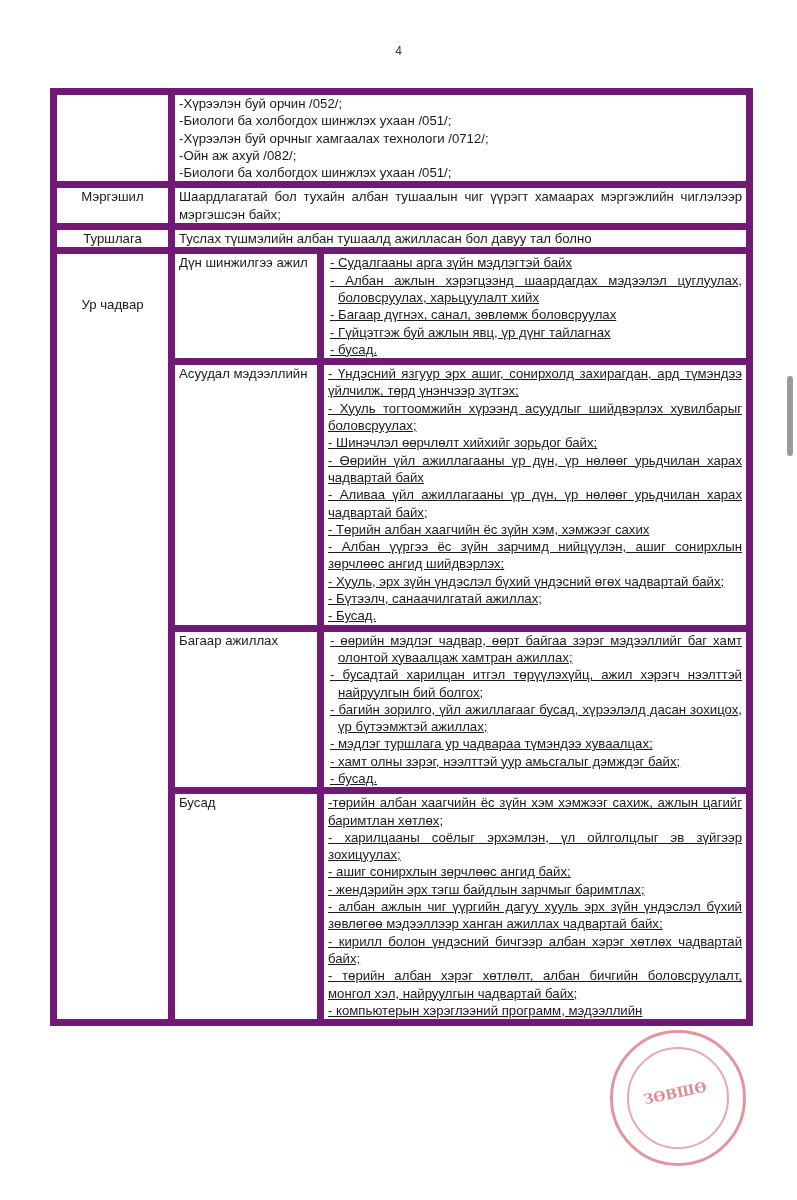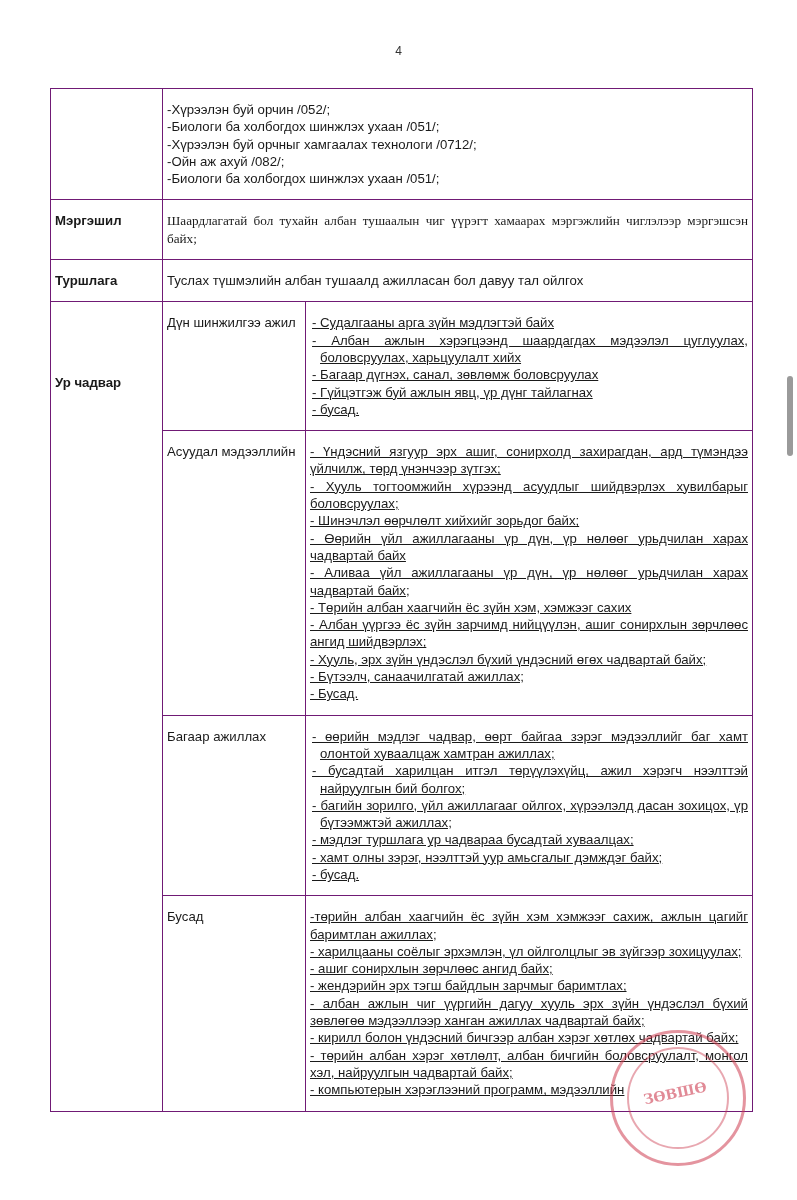--- a/index.html
+++ b/index.html
@@ -9,26 +9,26 @@
     }
     .page-number {
       position: absolute; top: 44px; left: 0; width: 797px; text-align: center;
       font-size: 12px; color: #333;
     }
     table.doc {
       position: absolute; left: 50px; top: 88px; width: 703px;
       border-collapse: collapse; font-size: 13.2px; line-height: 17.3px;
     }
     table.doc td {
-      border: 1px solid #701a75; vertical-align: top; padding: 12px 4px;
+      border: 7px solid #701a75; vertical-align: top; padding: 0 4px;
     }
-    td.label { font-weight: bold; width: 103px; padding-left: 6px; }
+    td.label { font-weight: normal; width: 103px; padding-left: 6px; text-align: center; }
     td.label-mid { vertical-align: middle; }
     td.sub { width: 134px; vertical-align: middle; padding-left: 6px; }
-    td.justify { text-align: justify; font-family: Liberation Serif, serif; }
+    td.justify { text-align: justify; }
     .bullet { display: block; text-align: justify; padding-left: 10px; text-indent: -8px; text-decoration: underline; }
     .bullet.plain { padding-left: 0; text-indent: 0; }
     .edu-line { display: block; }
     .scrollbar {
       position: absolute; right: 4px; top: 376px; width: 6px; height: 80px;
       background: #9a9a9a; border-radius: 3px;
     }
     .stamp {
       position: absolute; left: 610px; top: 1030px; width: 130px; height: 130px;
       border: 3px solid rgba(205, 60, 80, 0.55); border-radius: 50%; pointer-events: none;
@@ -58,26 +58,26 @@
         <span class="edu-line">-Ойн аж ахуй /082/;</span>
         <span class="edu-line">-Биологи ба холбогдох шинжлэх ухаан /051/;</span>
       </td>
     </tr>
     <tr>
       <td class="label">Мэргэшил</td>
       <td colspan="2" class="justify">Шаардлагатай бол тухайн албан тушаалын чиг үүрэгт хамаарах мэргэжлийн чиглэлээр мэргэшсэн байх;</td>
     </tr>
     <tr>
       <td class="label">Туршлага</td>
-      <td colspan="2">Туслах түшмэлийн албан тушаалд ажилласан бол давуу тал ойлгох</td>
+      <td colspan="2">Туслах түшмэлийн албан тушаалд ажилласан бол давуу тал болно</td>
     </tr>
 
     <tr>
       <td class="label label-mid" rowspan="4" style="vertical-align: top;">
-        <div style="position: relative; top: 60px;">Ур чадвар</div>
+        <div style="position: relative; top: 42px;">Ур чадвар</div>
       </td>
       <td class="sub">Дүн шинжилгээ ажил</td>
       <td>
         <span class="bullet">- Судалгааны арга зүйн мэдлэгтэй байх</span>
         <span class="bullet">- Албан ажлын хэрэгцээнд шаардагдах мэдээлэл цуглуулах, боловсруулах, харьцуулалт хийх</span>
         <span class="bullet">- Багаар дүгнэх, санал, зөвлөмж боловсруулах</span>
         <span class="bullet">- Гүйцэтгэж буй ажлын явц, үр дүнг тайлагнах</span>
         <span class="bullet">- бусад.</span>
       </td>
     </tr>
@@ -96,31 +96,31 @@
         <span class="bullet plain">- Бүтээлч, санаачилгатай ажиллах;</span>
         <span class="bullet plain">- Бусад.</span>
       </td>
     </tr>
 
     <tr>
       <td class="sub">Багаар ажиллах</td>
       <td>
         <span class="bullet">- өөрийн мэдлэг чадвар, өөрт байгаа зэрэг мэдээллийг баг хамт олонтой хуваалцаж хамтран ажиллах;</span>
         <span class="bullet">- бусадтай харилцан итгэл төрүүлэхүйц, ажил хэрэгч нээлттэй найруулгын бий болгох;</span>
-        <span class="bullet">- багийн зорилго, үйл ажиллагааг ойлгох, хүрээлэлд дасан зохицох, үр бүтээмжтэй ажиллах;</span>
-        <span class="bullet">- мэдлэг туршлага ур чадвараа бусадтай хуваалцах;</span>
+        <span class="bullet">- багийн зорилго, үйл ажиллагааг бусад, хүрээлэлд дасан зохицох, үр бүтээмжтэй ажиллах;</span>
+        <span class="bullet">- мэдлэг туршлага ур чадвараа түмэндээ хуваалцах;</span>
         <span class="bullet">- хамт олны зэрэг, нээлттэй уур амьсгалыг дэмждэг байх;</span>
         <span class="bullet">- бусад.</span>
       </td>
     </tr>
 
     <tr>
       <td class="sub">Бусад</td>
       <td>
-        <span class="bullet plain">-төрийн албан хаагчийн ёс зүйн хэм хэмжээг сахиж, ажлын цагийг баримтлан ажиллах;</span>
+        <span class="bullet plain">-төрийн албан хаагчийн ёс зүйн хэм хэмжээг сахиж, ажлын цагийг баримтлан хөтлөх;</span>
         <span class="bullet plain">- харилцааны соёлыг эрхэмлэн, үл ойлголцлыг эв зүйгээр зохицуулах;</span>
         <span class="bullet plain">- ашиг сонирхлын зөрчлөөс ангид байх;</span>
         <span class="bullet plain">- жендэрийн эрх тэгш байдлын зарчмыг баримтлах;</span>
         <span class="bullet plain">- албан ажлын чиг үүргийн дагуу хууль эрх зүйн үндэслэл бүхий зөвлөгөө мэдээллээр ханган ажиллах чадвартай байх;</span>
         <span class="bullet plain">- кирилл болон үндэсний бичгээр албан хэрэг хөтлөх чадвартай байх;</span>
         <span class="bullet plain">- төрийн албан хэрэг хөтлөлт, албан бичгийн боловсруулалт, монгол хэл, найруулгын чадвартай байх;</span>
         <span class="bullet plain">- компьютерын хэрэглээний программ, мэдээллийн</span>
       </td>
     </tr>
   </tbody>

